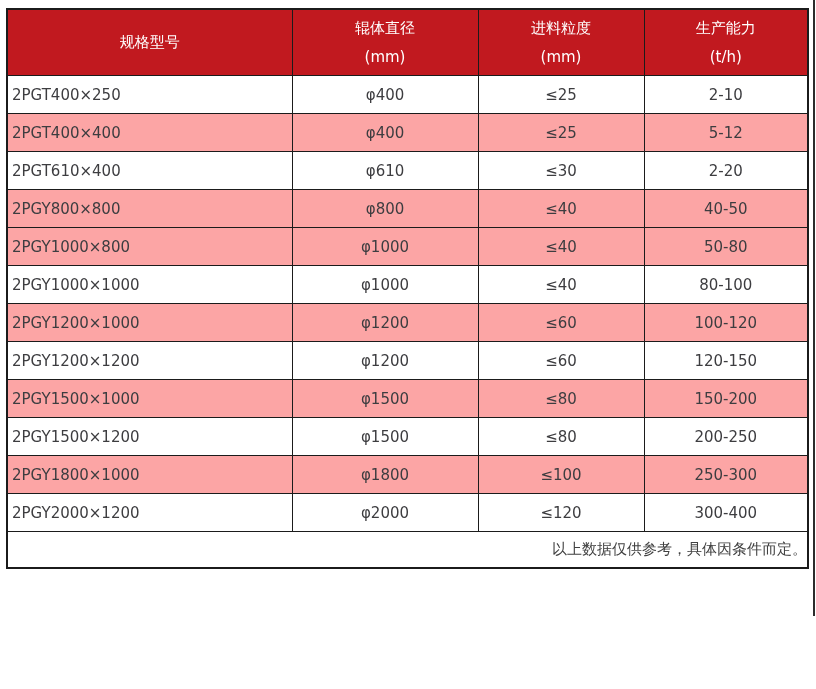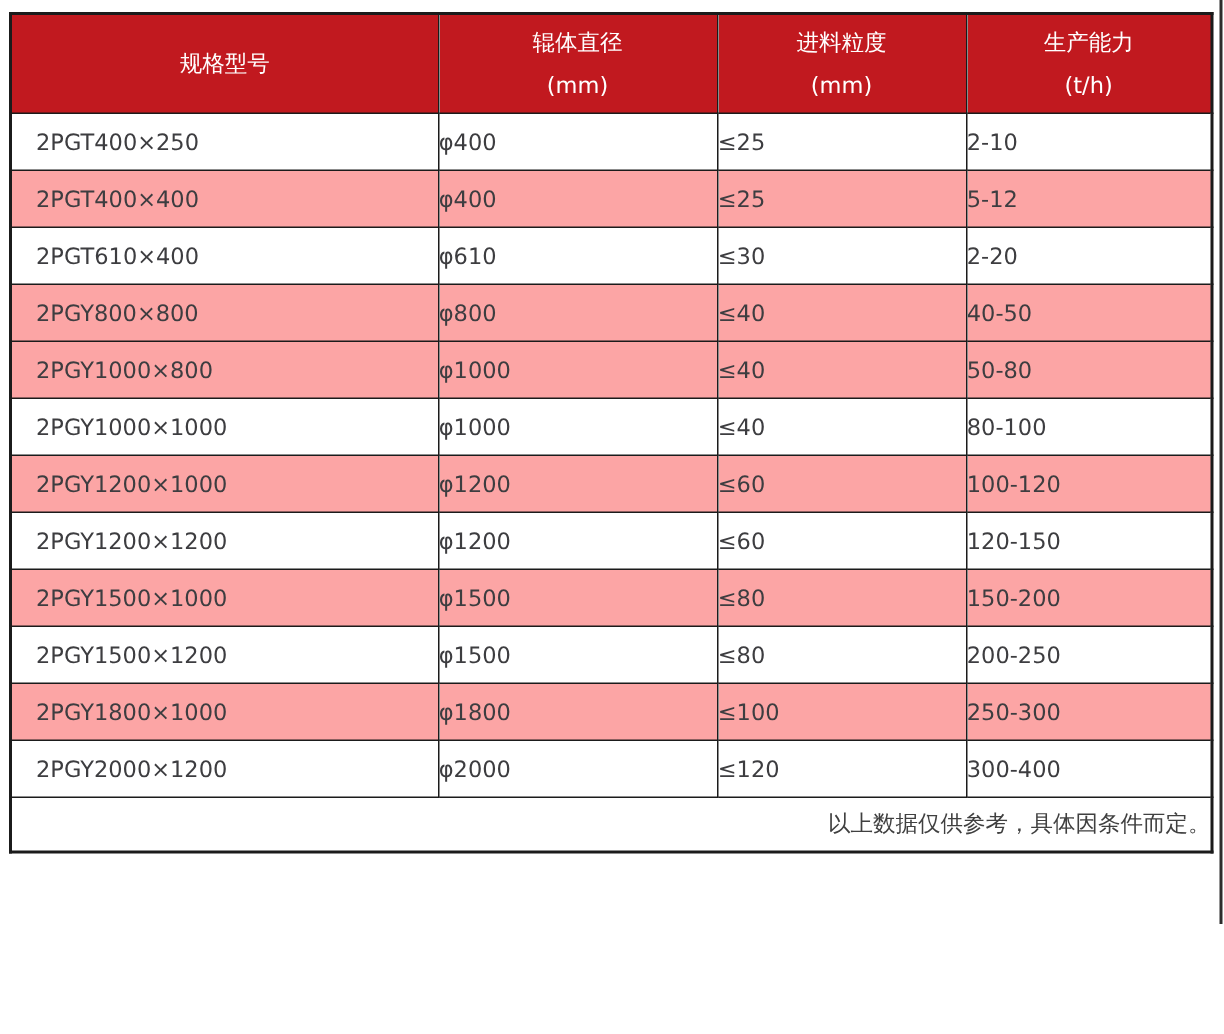--- a/index.html
+++ b/index.html
@@ -49,26 +49,27 @@
     padding: 0;
   }
   thead th .h-line {
     display: block;
     line-height: 1.9;
   }
   tbody td {
     height: 37px;
     color: #3d3d40;
     background: #ffffff;
+    text-align: center;
     vertical-align: middle;
     padding: 0;
   }
   tbody td.model-cell {
     text-align: left;
-    padding-left: 16px;
+    padding-left: 4px;
   }
   tbody tr.alt td {
     background: #fca5a5;
   }
   tfoot td {
     height: 35px;
     color: #404040;
     background: #ffffff;
     text-align: right;
     vertical-align: middle;

